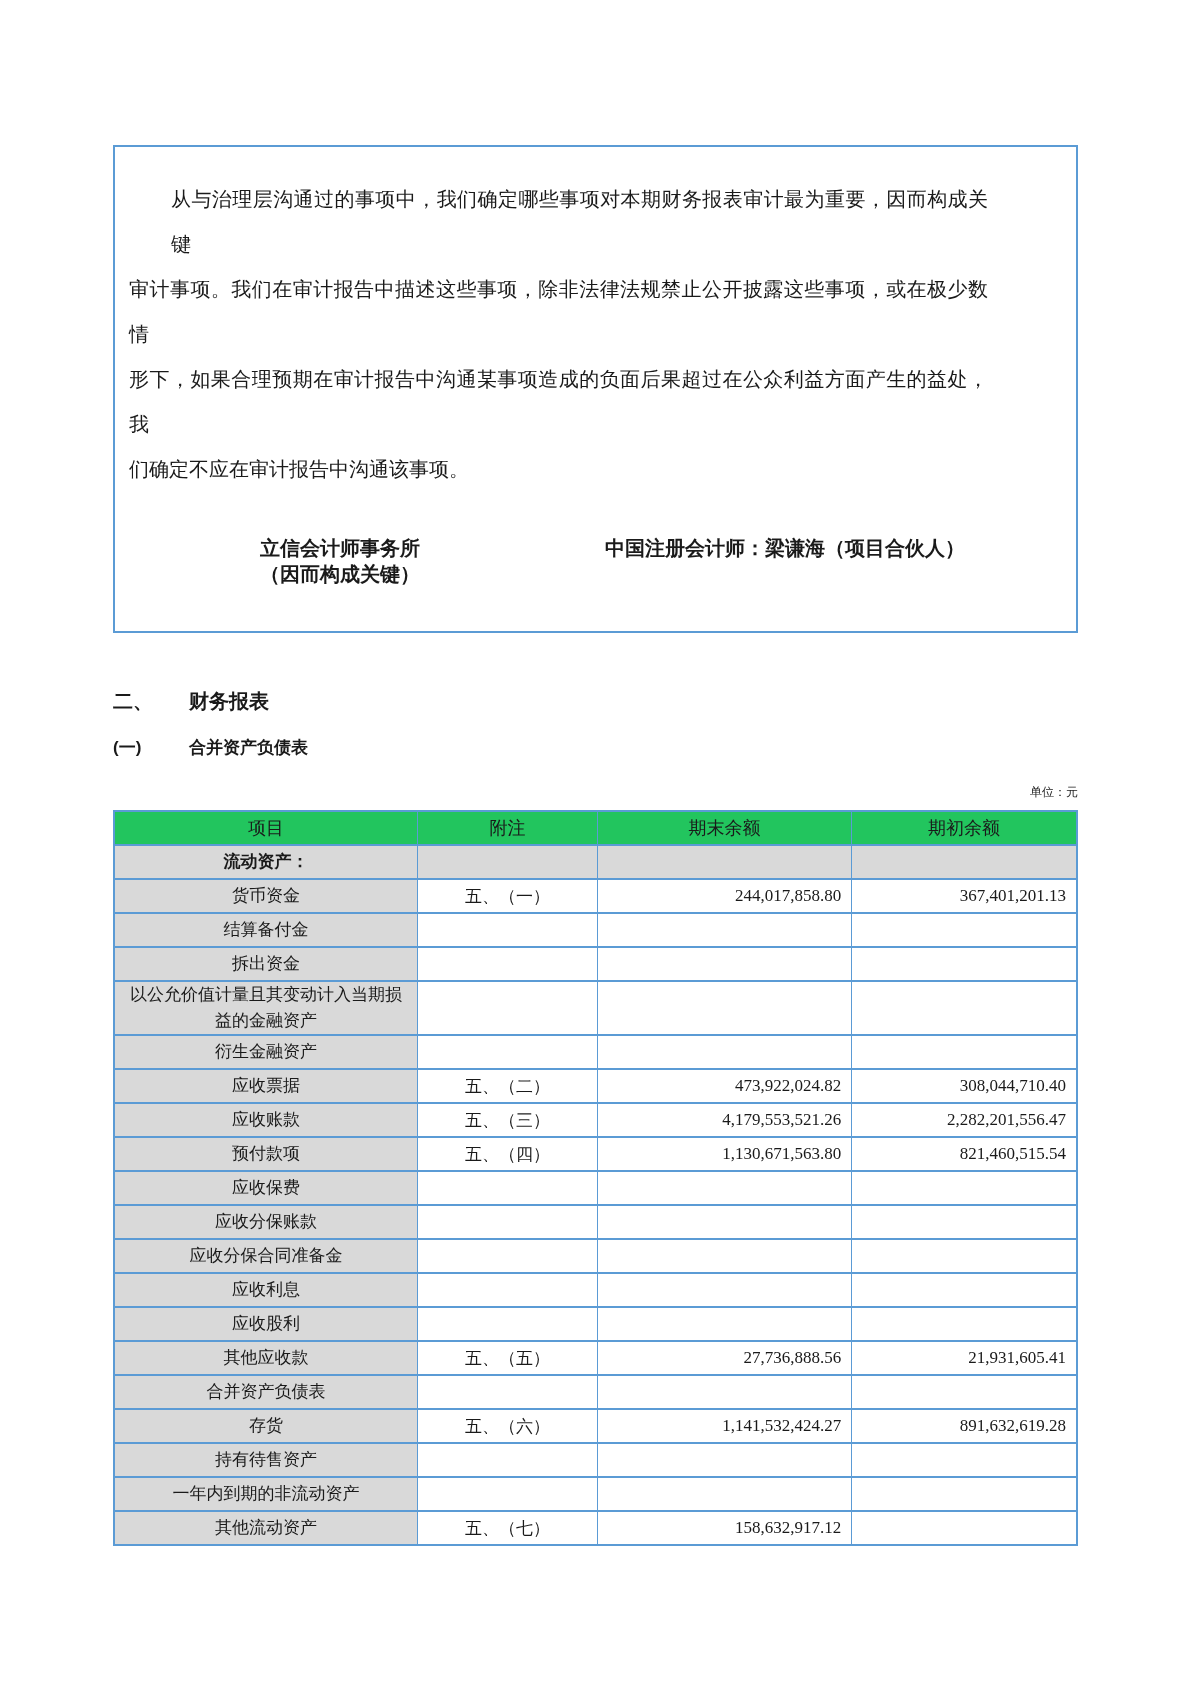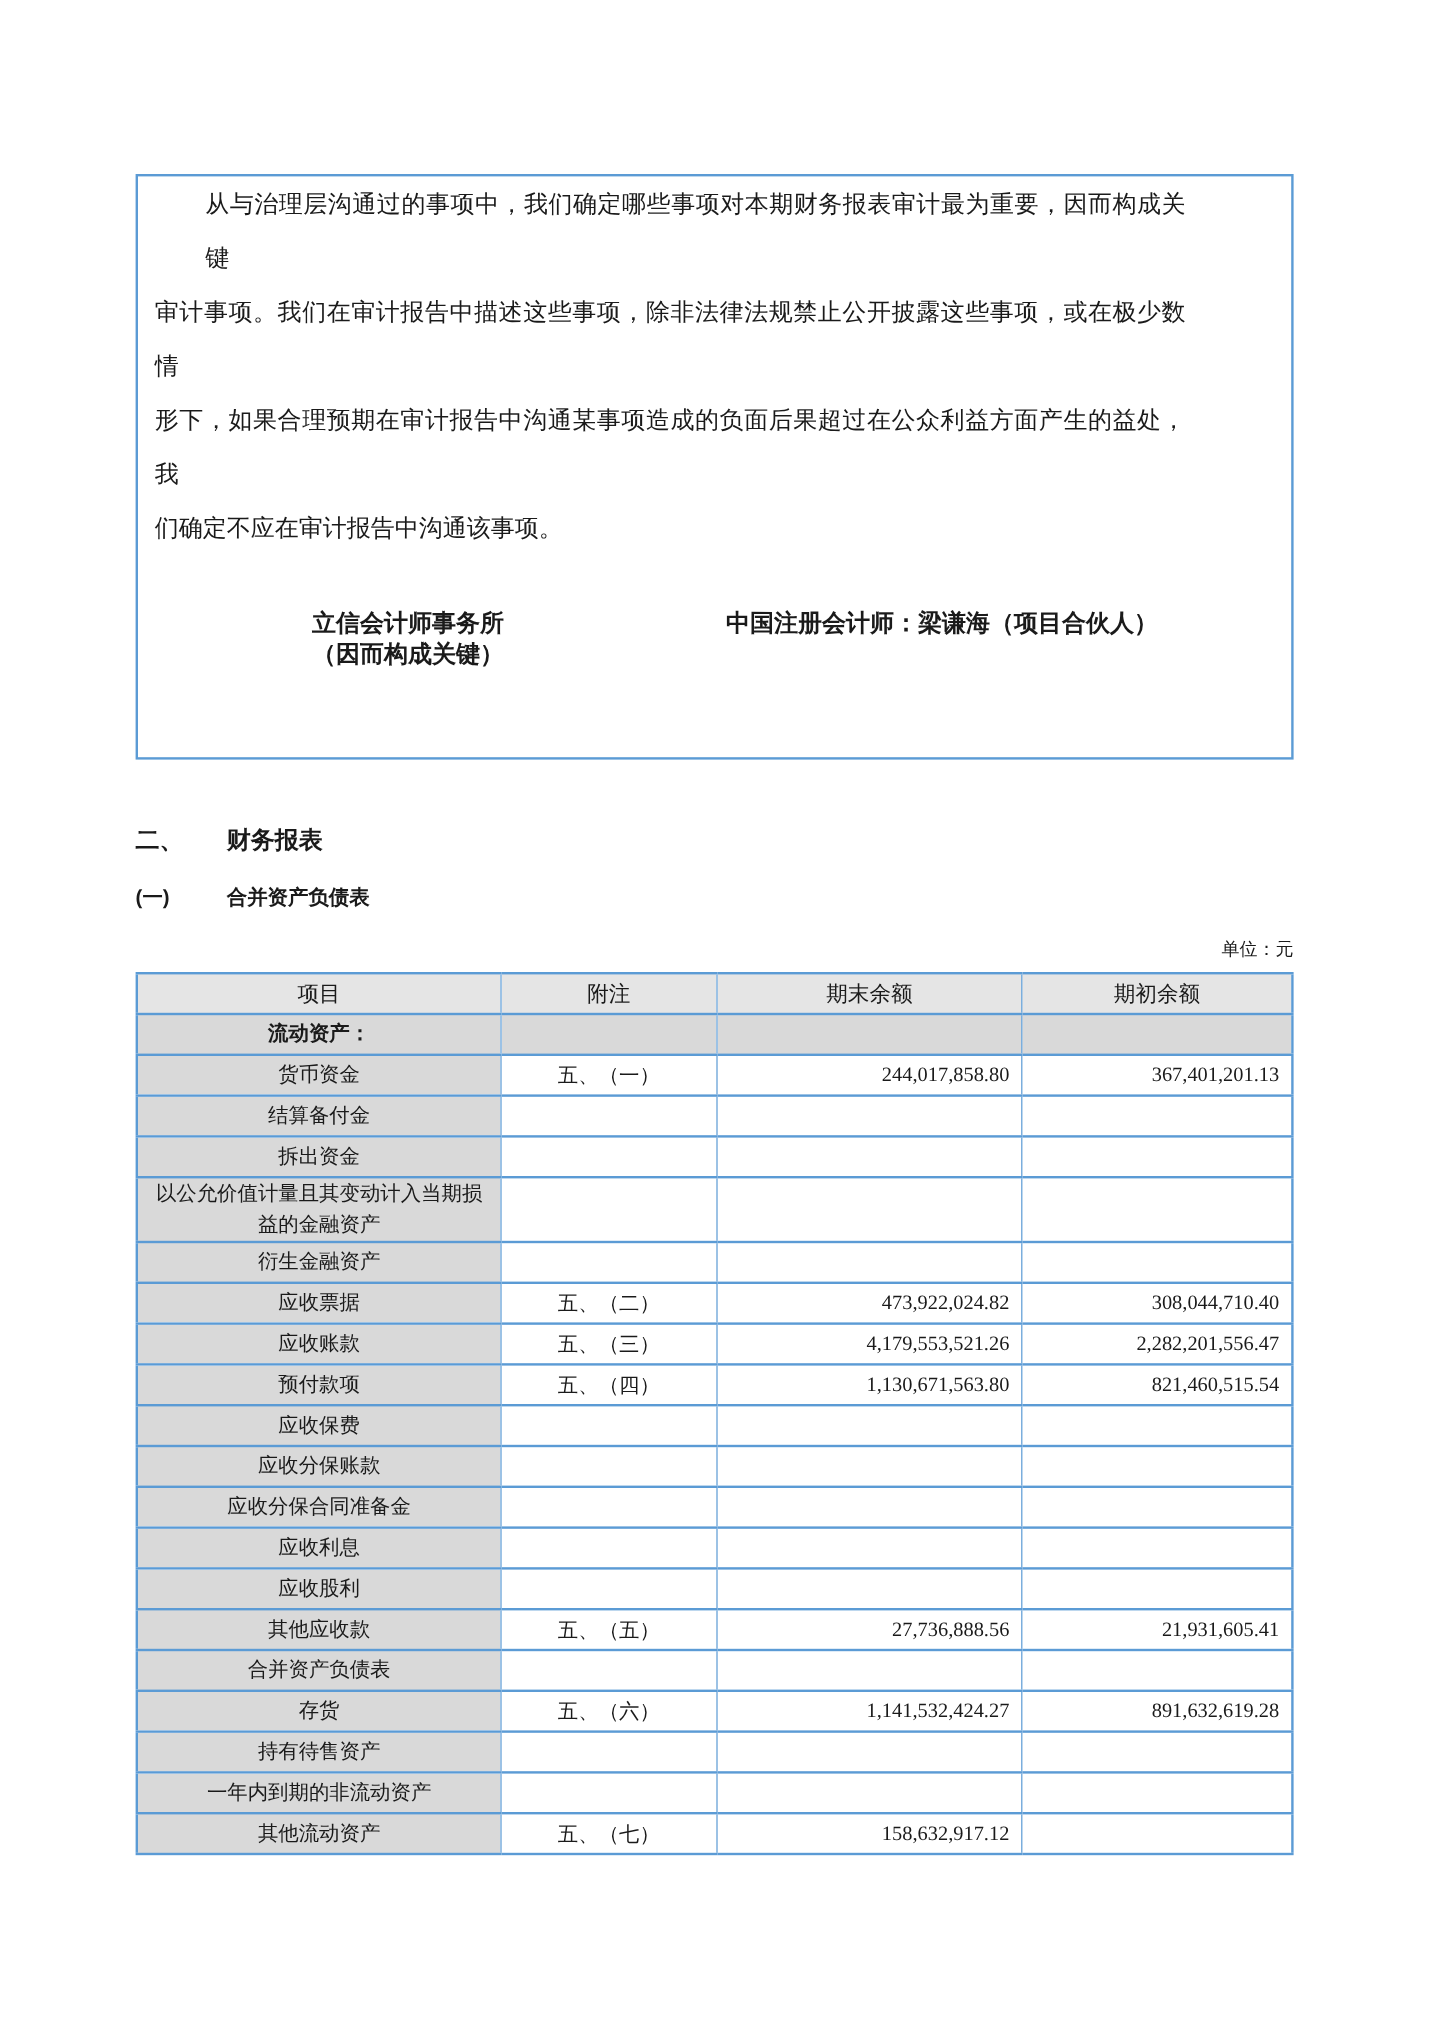--- a/index.html
+++ b/index.html
@@ -12,21 +12,21 @@
     overflow:hidden;
   }
   .content{position:absolute;left:113px;top:0;width:965px;}
 
   
   .audit-box{
     box-sizing:border-box;
     margin-top:145px;
     width:965px;height:488px;
     border:2px solid #5b9bd5;
-    padding:2px 0 0 0;
+    padding:30px 0 0 0;
     overflow:hidden;
   }
   .para{padding:0 88px 0 14px;font-size:20px;line-height:45px;}
   .para-line{text-align:justify;text-align-last:justify;}
   .para-line.first{padding-left:2.1em;}
   .para-line.last{text-align:left;text-align-last:left;}
 
   .sig-grid{display:grid;grid-template-columns:446px auto;}
   .sig-row-a{margin-top:43px;}
   .sig{font-family:"Liberation Sans","DejaVu Sans",sans-serif;font-weight:bold;font-size:20px;line-height:26px;margin-left:44px;}
@@ -40,21 +40,21 @@
     display:flex;
   }
   .sub-heading{
     margin-top:22px;
     font-family:"Liberation Sans","DejaVu Sans",sans-serif;
     font-weight:bold;font-size:17px;line-height:24px;
     display:flex;
   }
   .h-num{display:inline-block;width:76px;flex:0 0 76px;}
 
-  .unit-line{margin-top:20px;font-size:15px;line-height:24px;text-align:right;}
+  .unit-line{margin-top:20px;font-size:12px;line-height:24px;text-align:right;}
 
   
   table.bs{
     margin-top:6px;
     width:965px;
     border-collapse:collapse;
     table-layout:fixed;
     font-size:17px;
   }
   table.bs col.c1{width:31.5%;}
@@ -64,21 +64,21 @@
   table.bs th,table.bs td{
     border:1px solid #5b9bd5;
     border-top-width:2px;border-bottom-width:2px;
     height:32px;
     padding:0 10px;
     vertical-align:middle;
     overflow:hidden;
   }
   table.bs{border:2px solid #5b9bd5;}
   table.bs th{
-    background:#e5e5e5;
+    background:#22c55e;
     font-weight:normal;font-size:18px;
     text-align:center;
   }
   td.col-item{background:#d9d9d9;text-align:center;line-height:26px;margin-top:28px;}
   td.col-note{text-align:center;}
   td.col-num{text-align:right;}
   tr.section-row td{background:#d9d9d9;font-weight:bold;}
   tr.section-row td.col-item{font-family:"Liberation Sans","DejaVu Sans",sans-serif;font-size:17px;}
 </style>
 </head>

